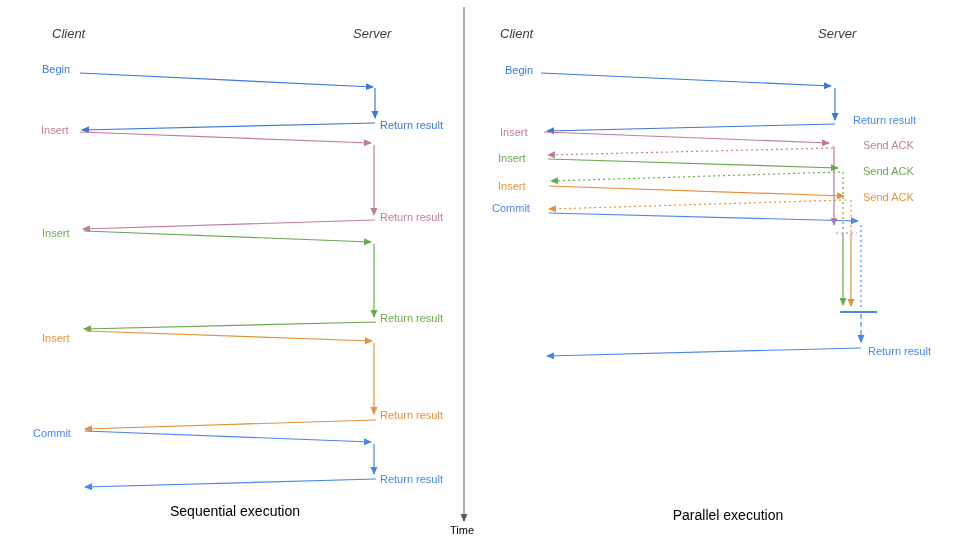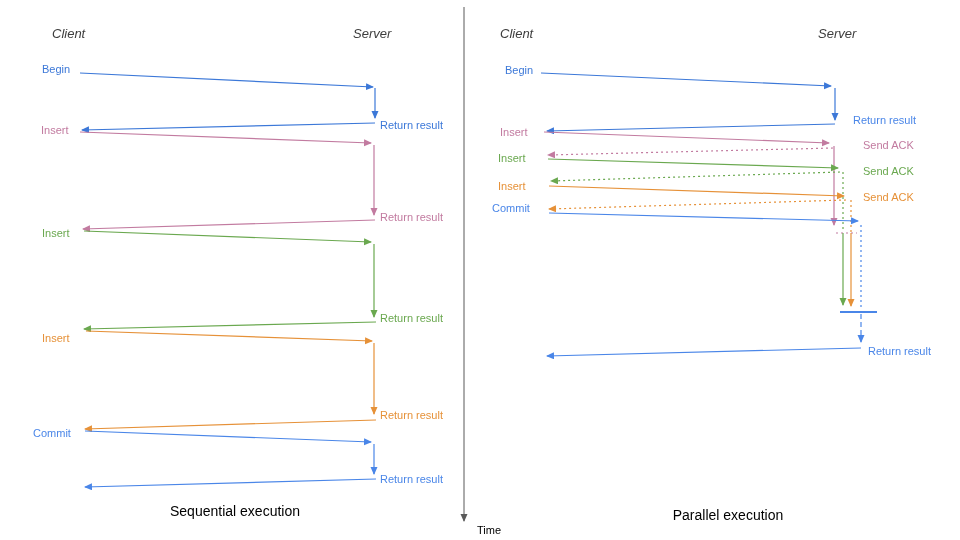--- a/index.html
+++ b/index.html
@@ -31,21 +31,20 @@
     text-align:center;
     font-size:14px;
     color:#000000;
     white-space:nowrap;
   }
   .time-label{
     position:absolute;
     font-size:11px;
     color:#000000;
     white-space:nowrap;
-    margin-left:27px;
   }
 </style>
 </head>
 <body>
 
 <div id="stage">
   <svg id="diagram-svg" width="960" height="540">
       <defs>
         <marker id="arrow-blue" markerUnits="userSpaceOnUse" markerWidth="9" markerHeight="8" refX="7" refY="3.5" orient="auto">
           <path d="M0,0 L8,3.5 L0,7 Z" fill="#3c78d8"></path>

